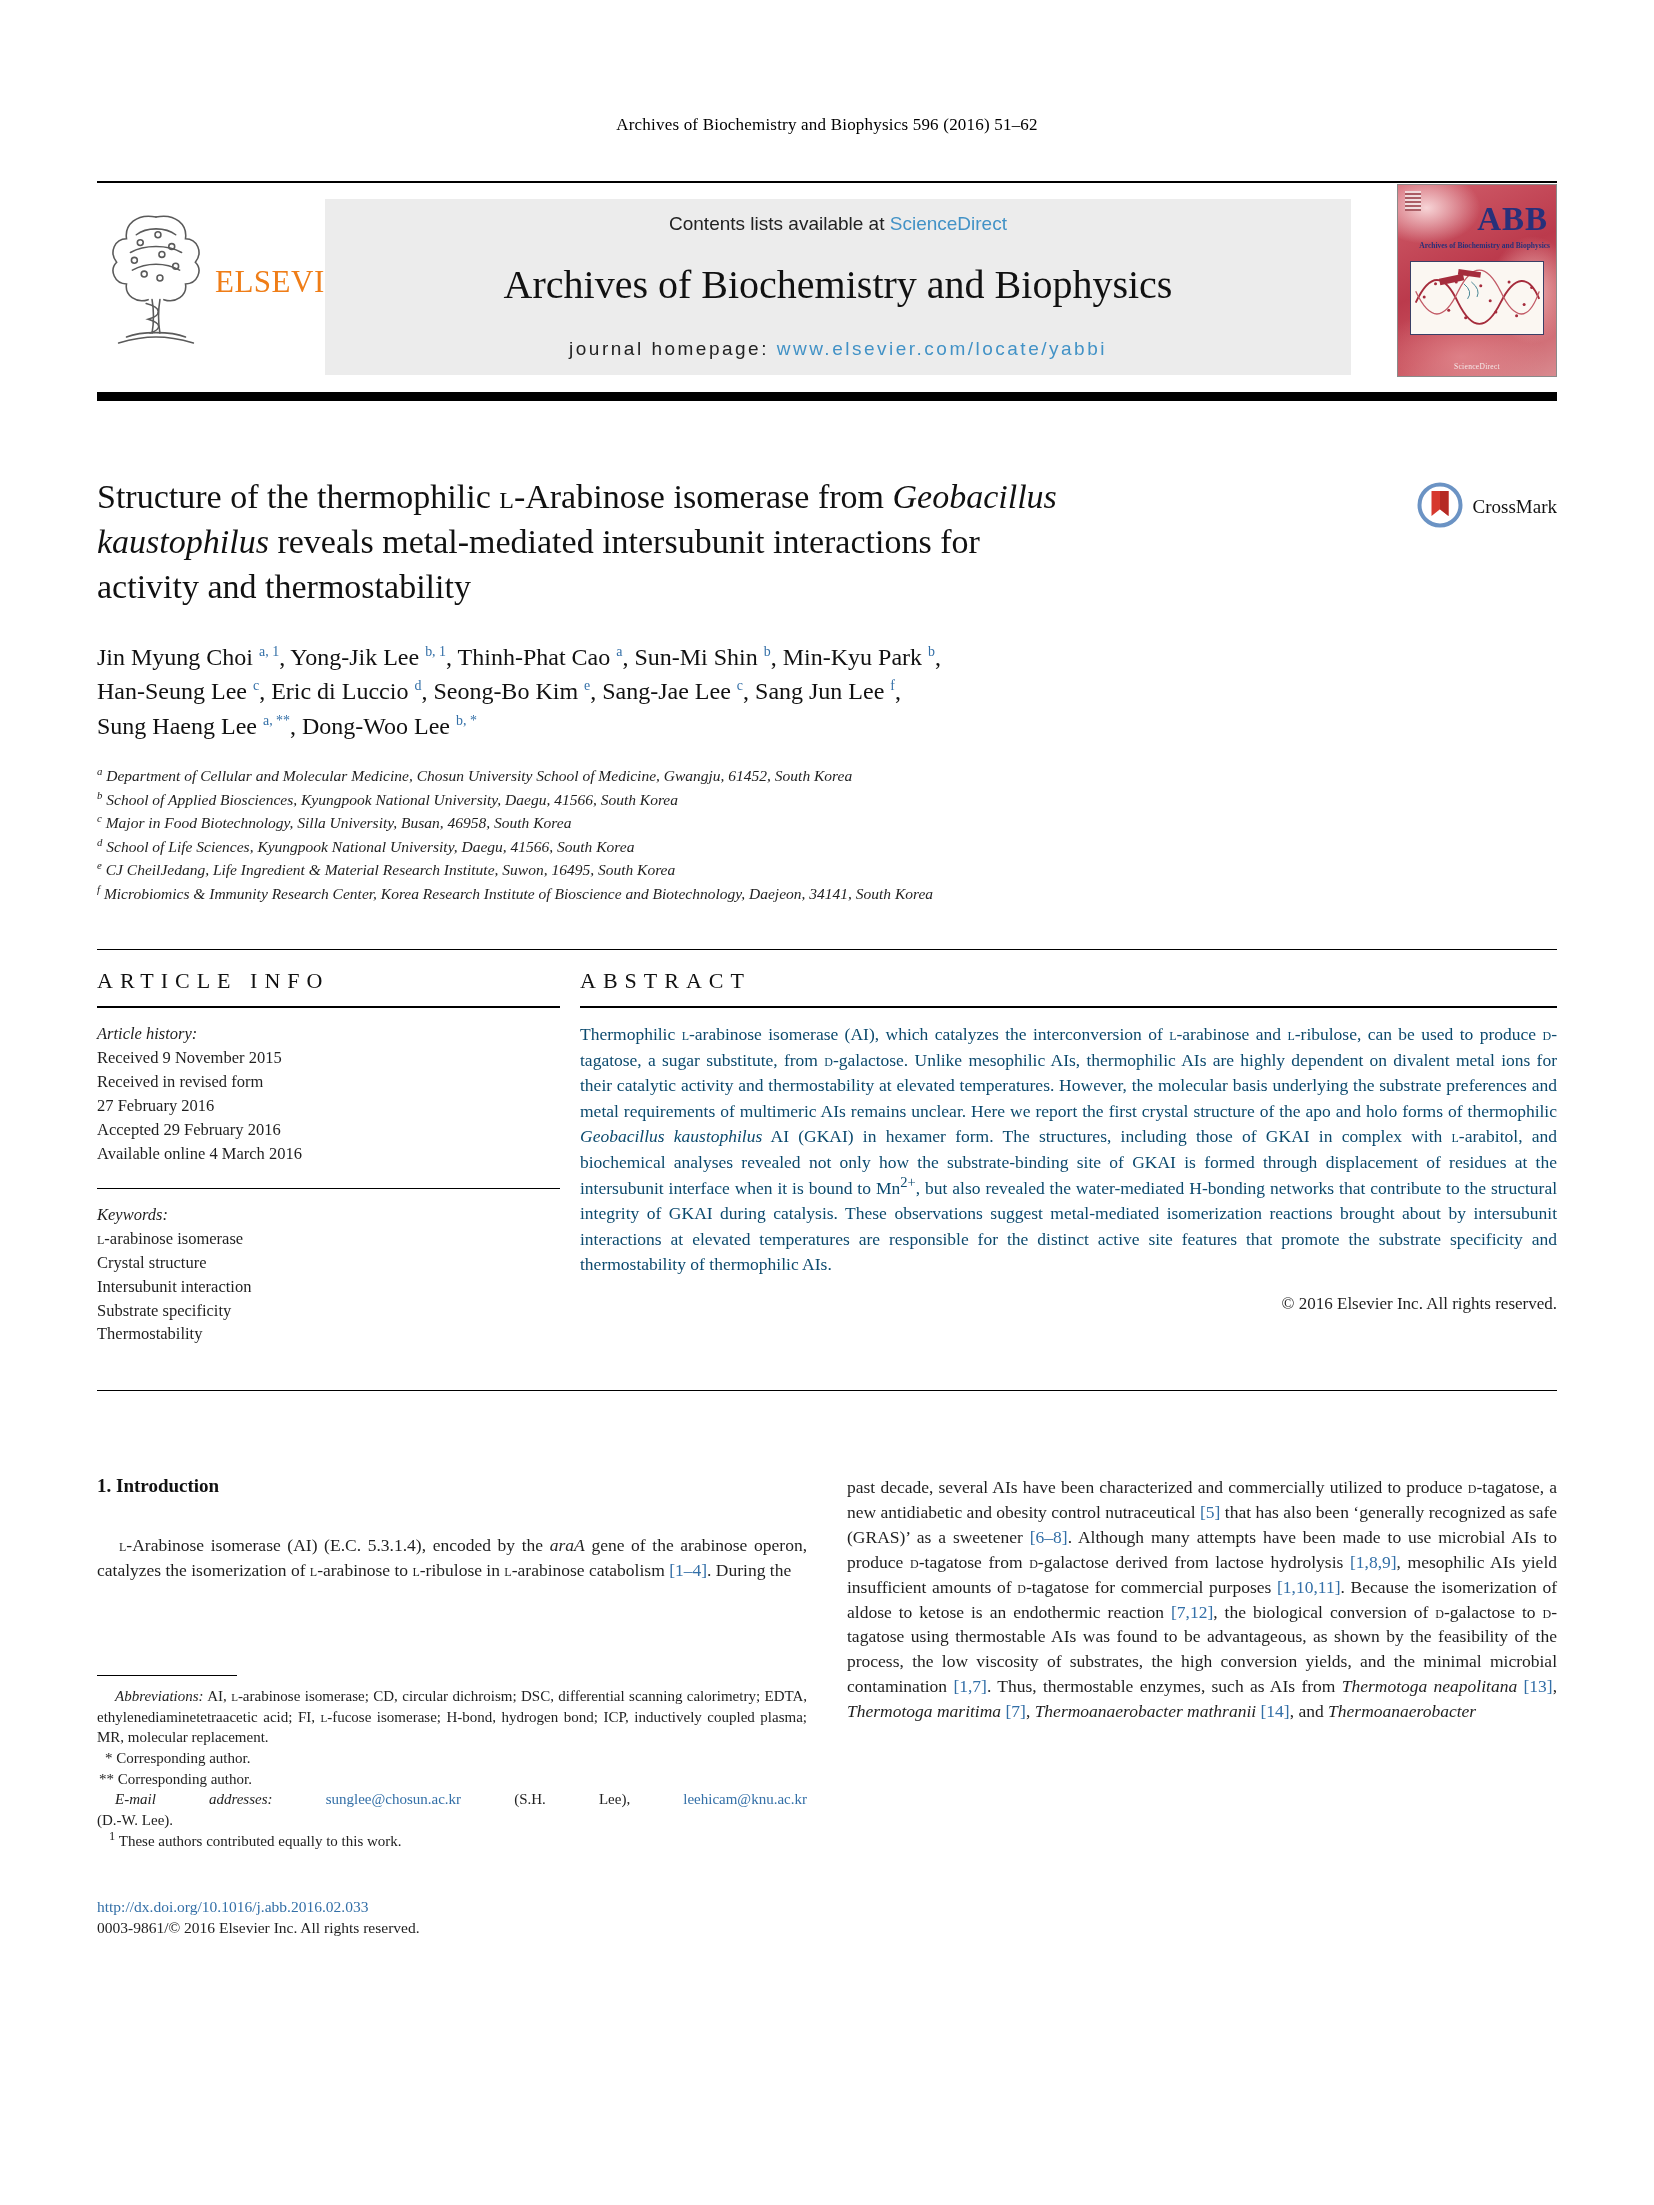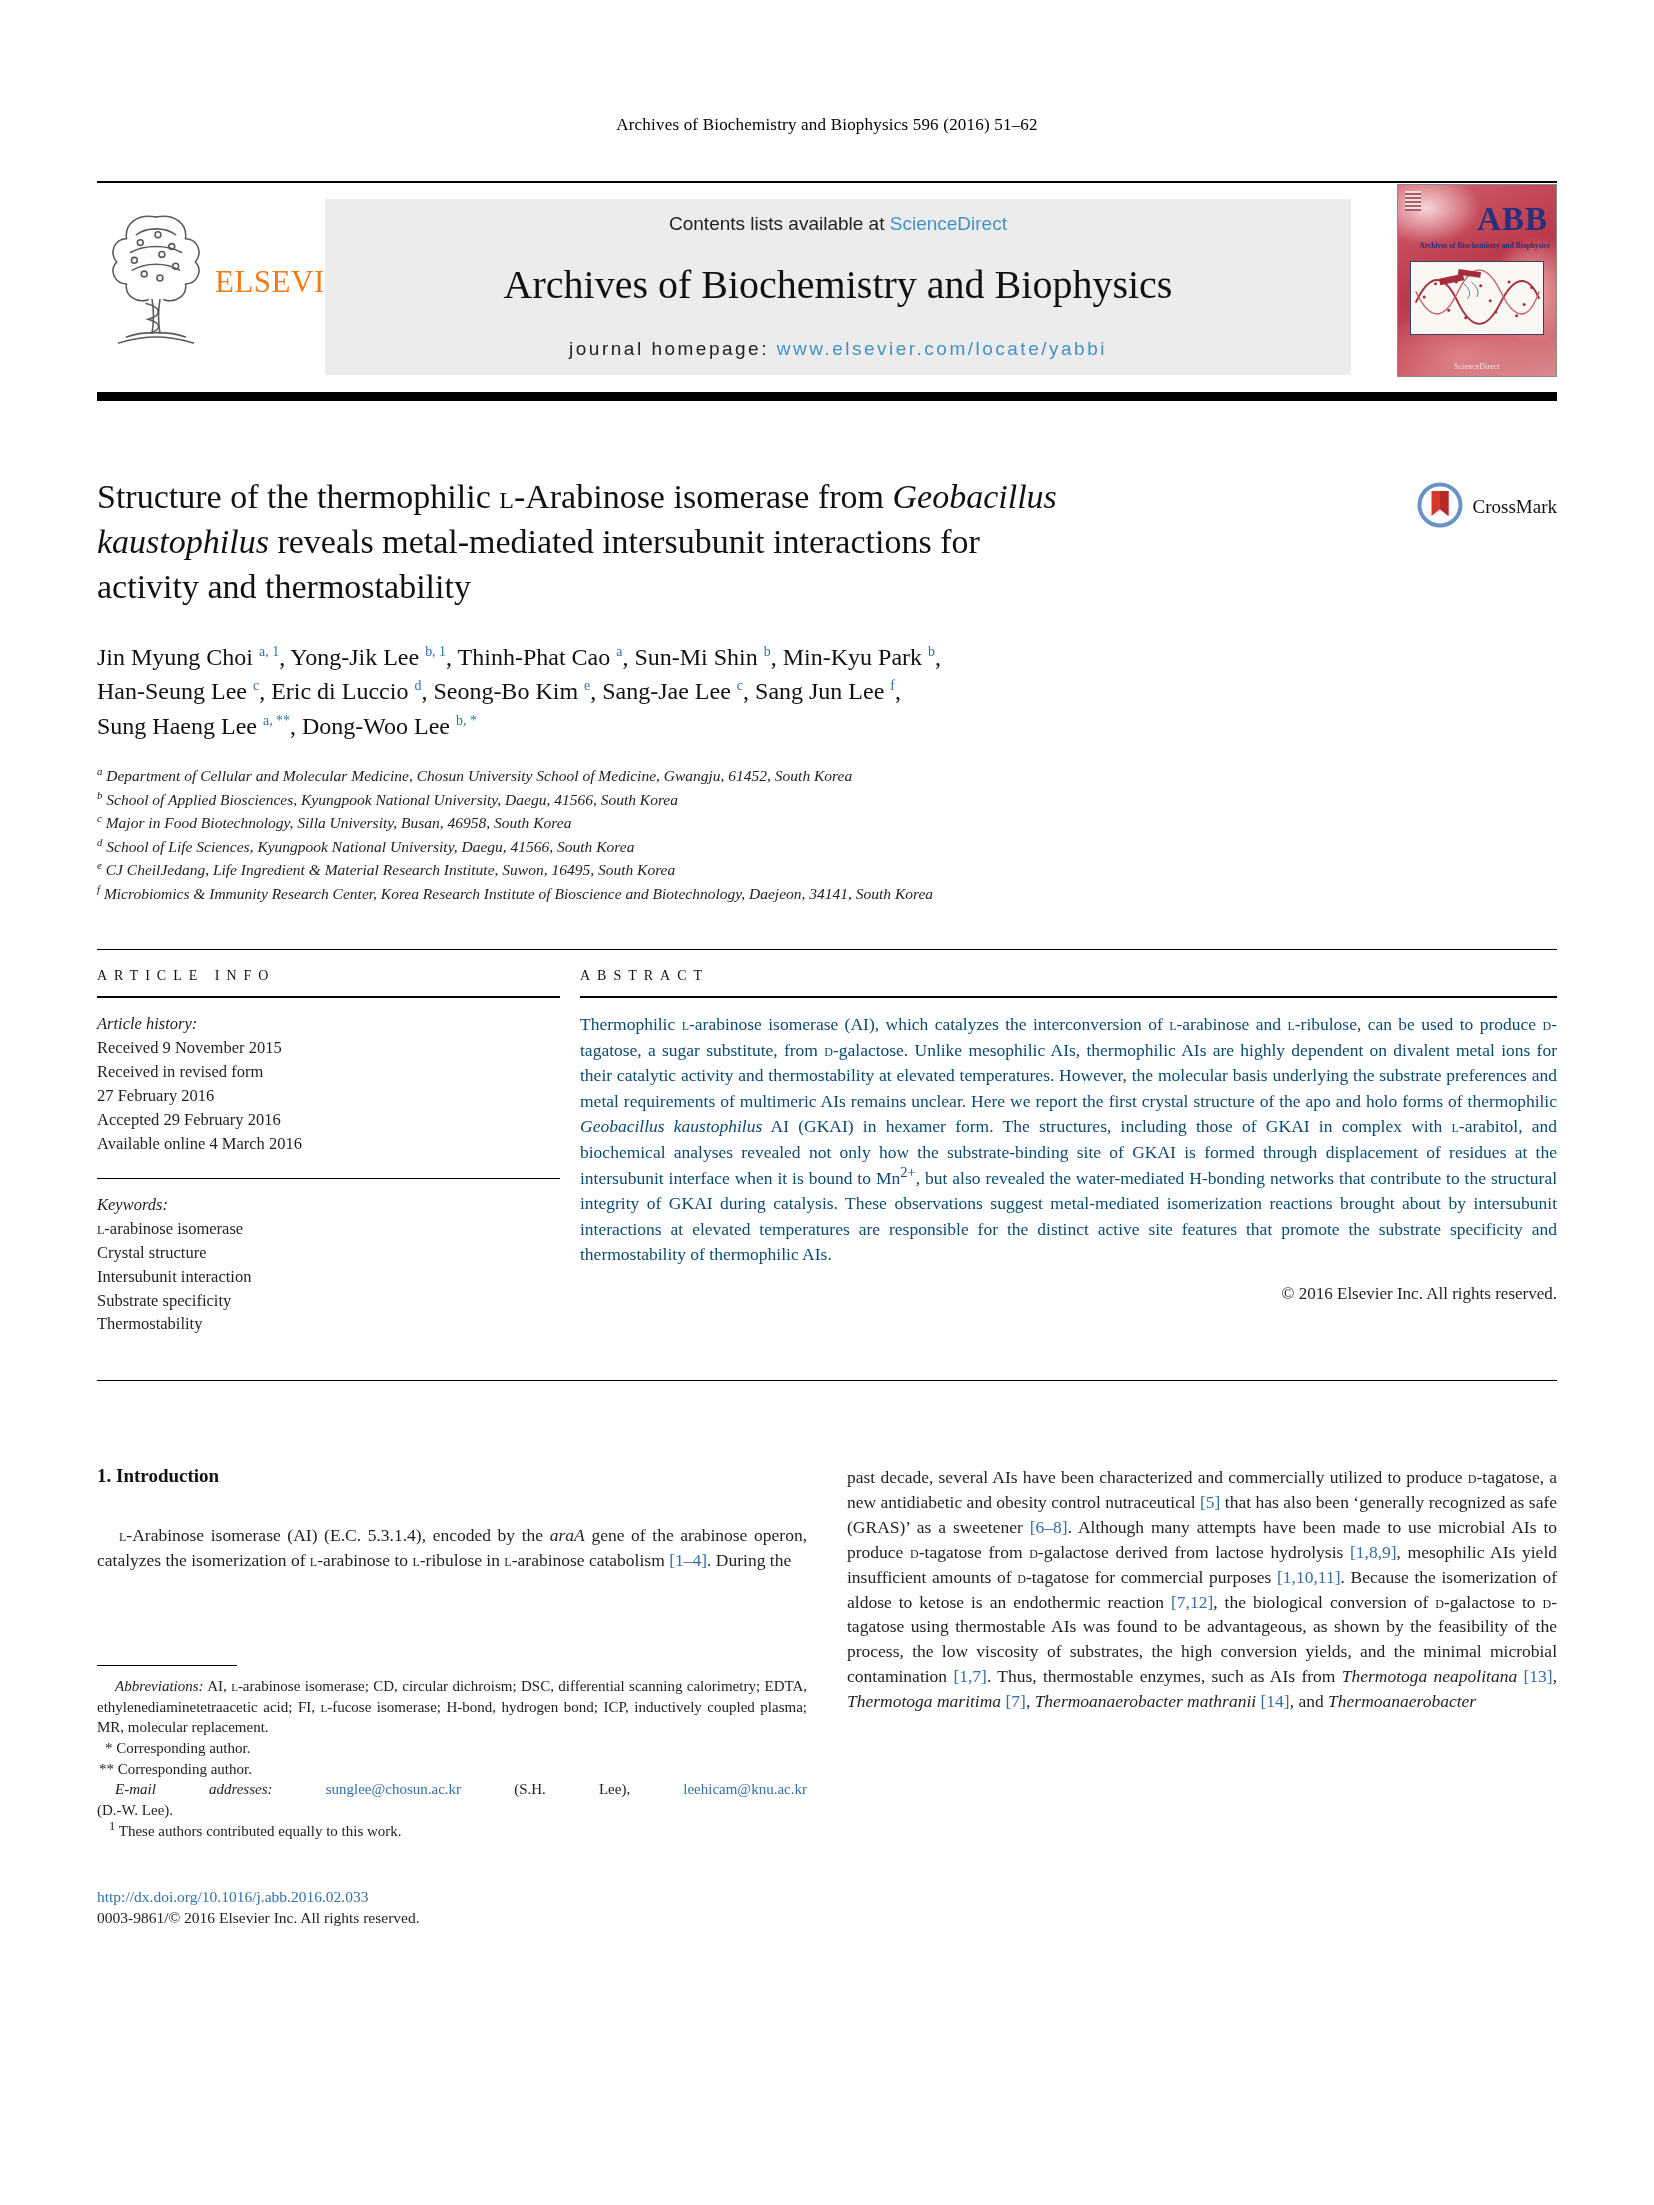--- a/index.html
+++ b/index.html
@@ -52,21 +52,21 @@
   .affils{margin-top:20px;}
   .affil{font-style:italic;font-size:15.5px;line-height:1.52;color:#222;}
   .affil sup{font-size:70%;}
 
   .section-rule{border-top:1px solid #000;margin-top:44px;}
 
   
   .info-abstract{display:flex;gap:20px;margin-top:16px;}
   .info-col{width:463px;flex:0 0 463px;}
   .abs-col{flex:1;}
-  .col-heading{font-size:14px;letter-spacing:7px;color:#111;margin:2px 0 12px 0;}
+  .col-heading{font-size:22px;letter-spacing:7px;color:#111;margin:2px 0 12px 0;}
   .col-rule{border-top:2px solid #000;}
   .mid-rule{border-top:1px solid #000;margin:22px 0 14px 0;}
   .info-label{font-style:italic;font-size:16.5px;line-height:1.45;}
   .info-line,.kw-line{font-size:16.5px;line-height:1.45;}
   .info-body{margin-top:14px;}
   .abs-body{margin-top:14px;font-size:17.5px;line-height:1.46;text-align:justify;color:#0c4a6e;}
   .abs-copyright{text-align:right;font-size:17px;margin-top:16px;}
   .bottom-rule{border-top:1px solid #000;margin-top:44px;}
 
   

